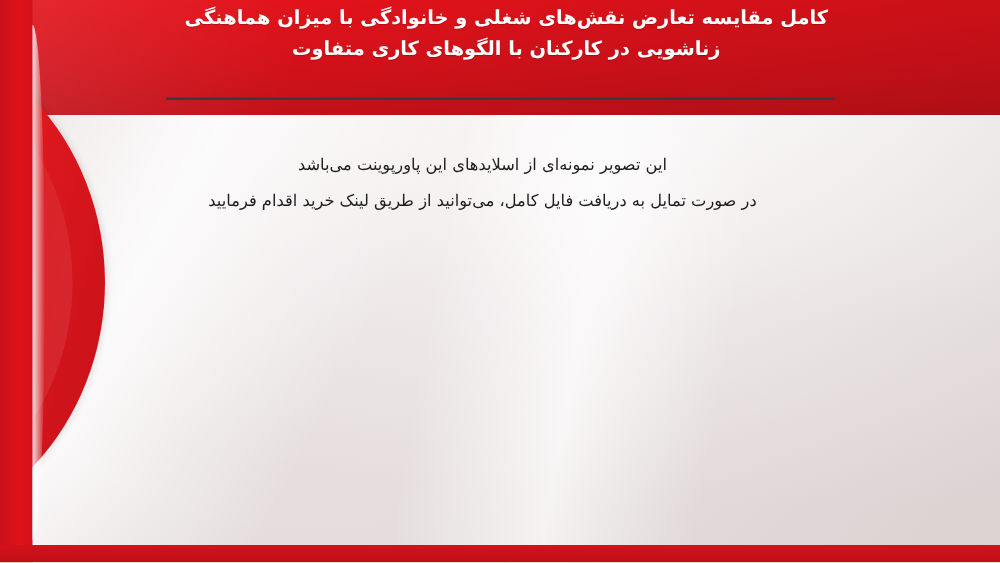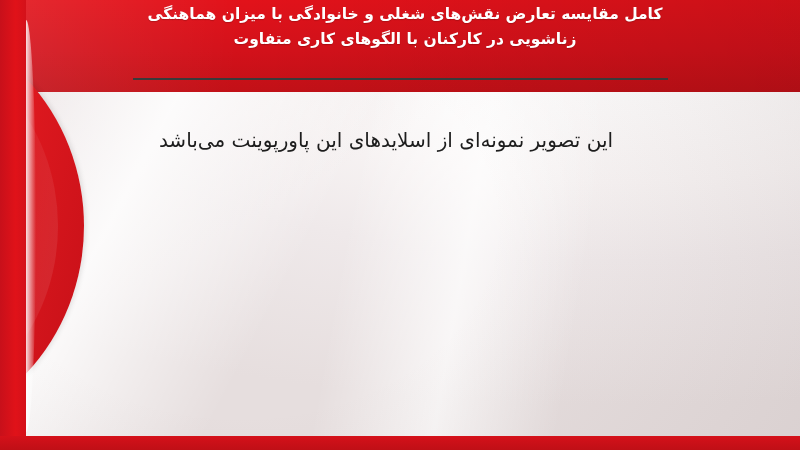--- a/index.html
+++ b/index.html
@@ -141,21 +141,21 @@
   .body-wrap {
     position: absolute;
     top: 118px;
     left: 60px;
     width: 652px;
     text-align: center;
     direction: rtl;
   }
   .body-line {
     color: #1d1d1d;
-    font-size: 20px;
+    font-size: 13px;
     line-height: 2.25;
     white-space: nowrap;
   }
 </style>
 </head>
 <body>
 
 <div class="slide">
 
   <div class="bg-base"></div>
@@ -172,15 +172,16 @@
   <div class="lens-sliver"></div>
   <div class="bottom-strip"></div>
 
   <div class="title-wrap">
     <div class="title">کامل مقایسه تعارض نقش‌های شغلی و خانوادگی با میزان هماهنگی زناشویی در کارکنان با الگوهای کاری متفاوت</div>
   </div>
   <div class="title-rule"></div>
 
   <div class="body-wrap">
     <div class="body-line">این تصویر نمونه‌ای از اسلایدهای این پاورپوینت می‌باشد</div>
+    <div class="body-line">در صورت تمایل به دریافت فایل کامل، می‌توانید از طریق لینک خرید اقدام فرمایید</div>
   </div>
 
 </div>
 
 </body></html>

